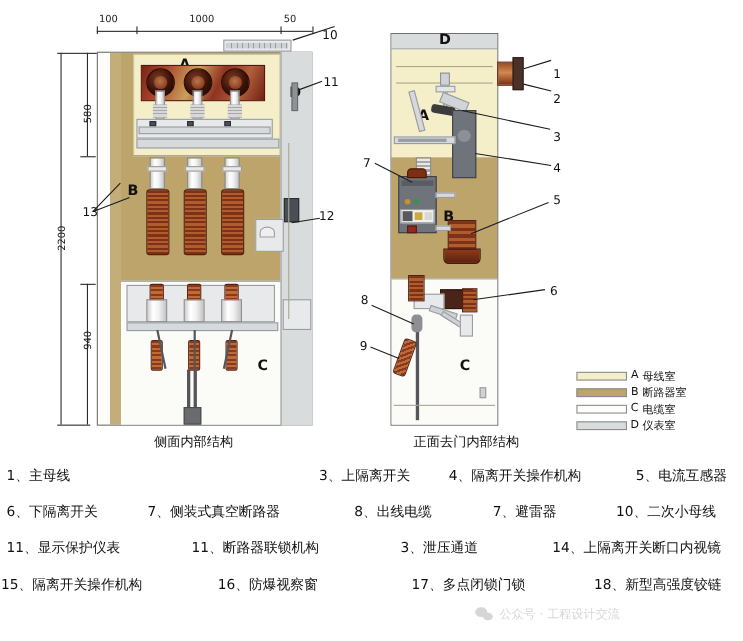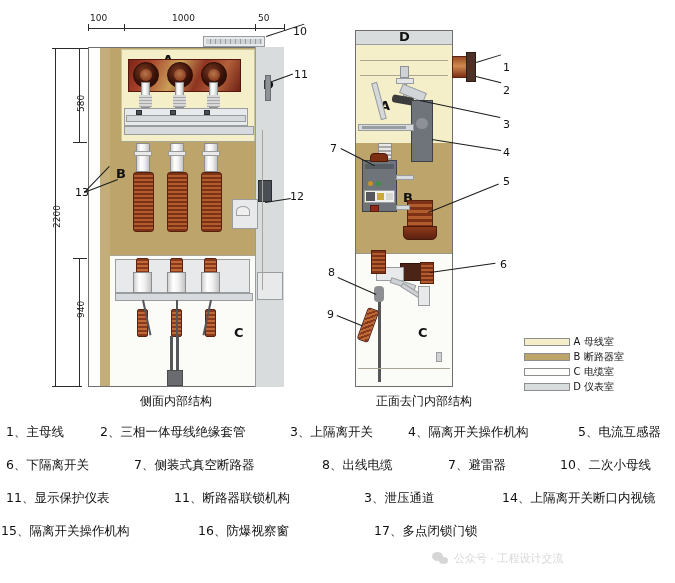--- a/index.html
+++ b/index.html
@@ -398,21 +398,20 @@
     <div class="legendRow">
       <div class="swatch" style="background:#d9dcdd;"></div>
       <div class="legLetter">D</div>
       <div class="legName">仪表室</div>
     </div>
   </div>
 
   <div class="itemlist">
     <div class="itemrow">
       <div class="item" style="left:6px;">1、主母线</div>
-      <div class="item" style="left:100px;">2、三相一体母线绝缘套管</div>
       <div class="item" style="left:290px;">3、上隔离开关</div>
       <div class="item" style="left:408px;">4、隔离开关操作机构</div>
       <div class="item" style="left:578px;">5、电流互感器</div>
     </div>
     <div class="itemrow">
       <div class="item" style="left:6px;">6、下隔离开关</div>
       <div class="item" style="left:134px;">7、侧装式真空断路器</div>
       <div class="item" style="left:322px;">8、出线电缆</div>
       <div class="item" style="left:448px;">7、避雷器</div>
       <div class="item" style="left:560px;">10、二次小母线</div>
@@ -420,20 +419,21 @@
     <div class="itemrow">
       <div class="item" style="left:6px;">11、显示保护仪表</div>
       <div class="item" style="left:174px;">11、断路器联锁机构</div>
       <div class="item" style="left:364px;">3、泄压通道</div>
       <div class="item" style="left:502px;">14、上隔离开关断口内视镜</div>
     </div>
     <div class="itemrow">
       <div class="item" style="left:1px;">15、隔离开关操作机构</div>
       <div class="item" style="left:198px;">16、防爆视察窗</div>
       <div class="item" style="left:374px;">17、多点闭锁门锁</div>
+      <div class="item" style="left:540px;">18、新型高强度铰链</div>
     </div>
   </div>
 
   <div class="watermark">
     <div class="wm-icon">
       <div class="wm-b1"></div>
       <div class="wm-b2"></div>
     </div>
     <div class="wm-text">公众号 · 工程设计交流</div>
   </div>

